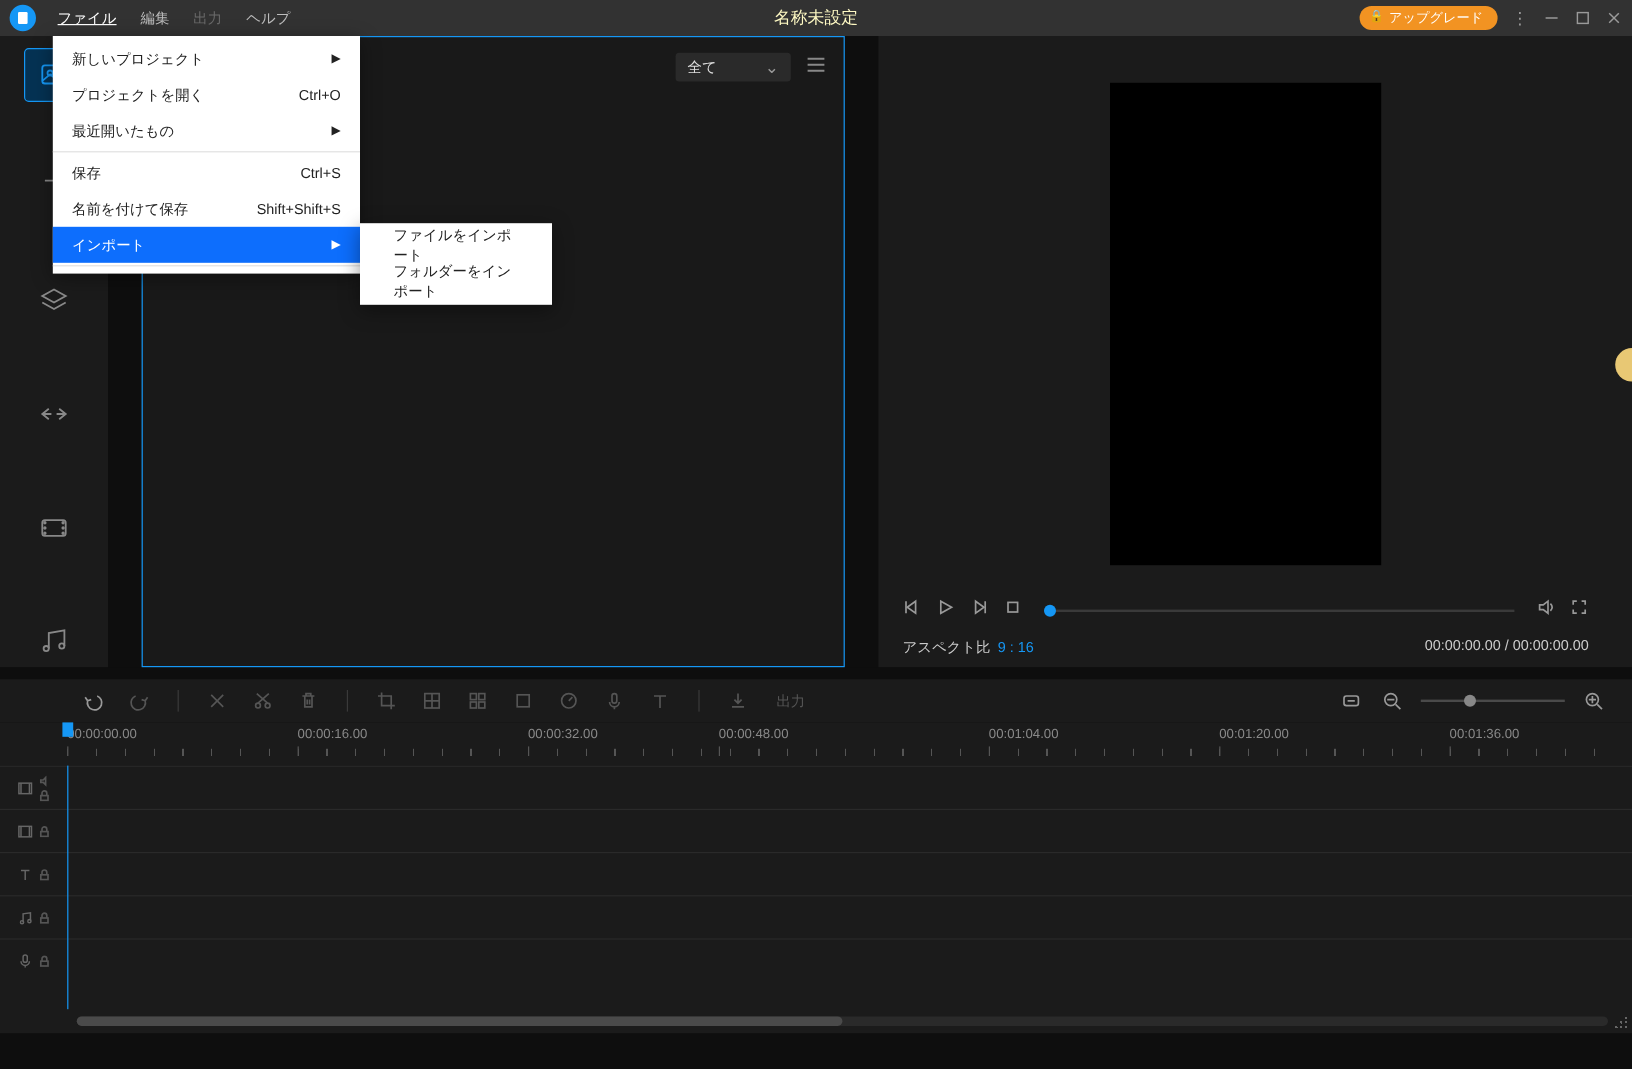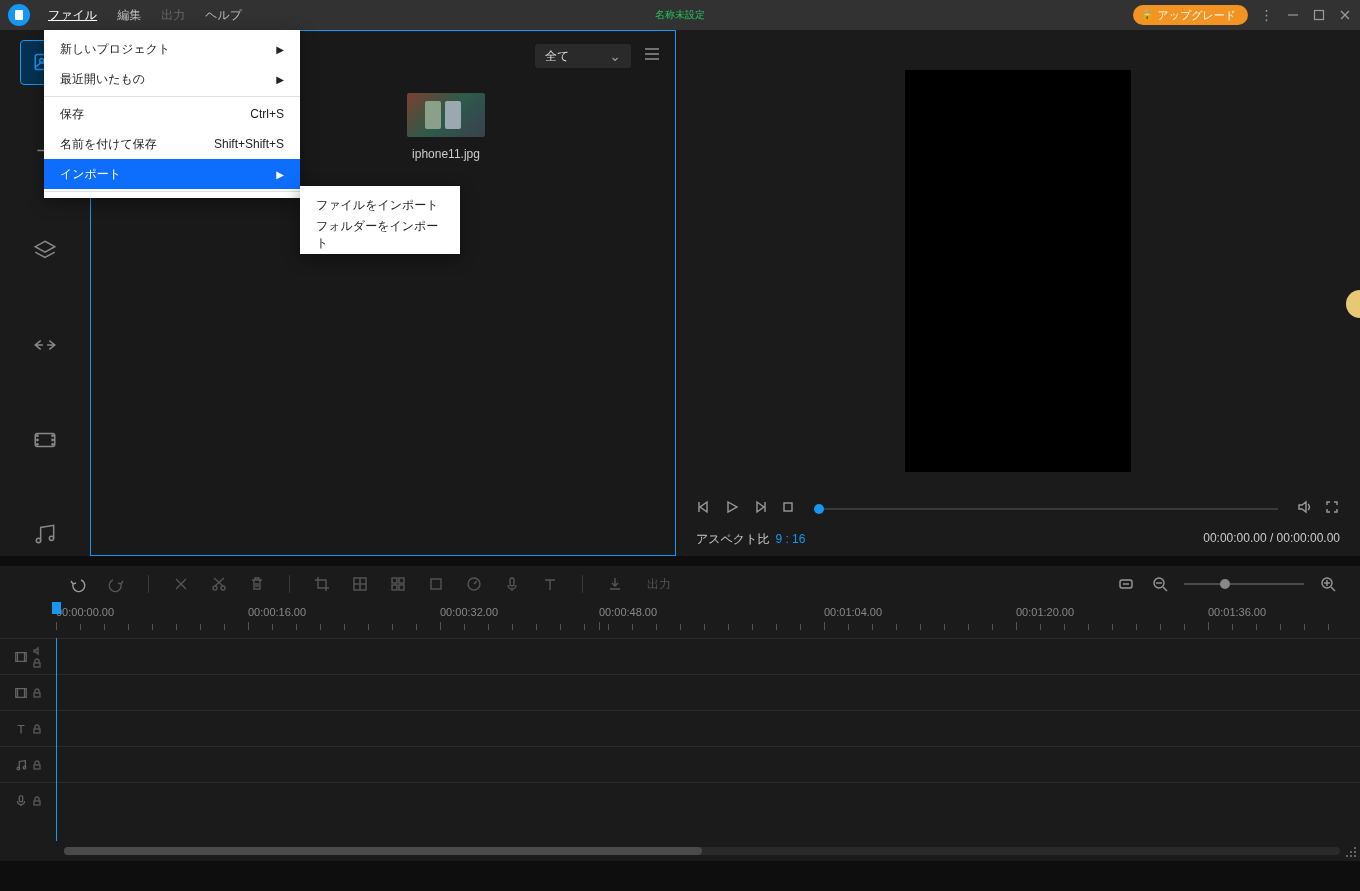--- a/index.html
+++ b/index.html
@@ -4,47 +4,47 @@
 <style>
 * { margin: 0; padding: 0; box-sizing: border-box; font-family: "Segoe UI", "Meiryo", sans-serif; }
 body { background: #0e0e0e; color: #ccc; width: 1360px; height: 891px; overflow: hidden; user-select: none; }
 .titlebar { height: 30px; background: #323232; display: flex; align-items: center; position: relative; }
 .app-logo { width: 22px; height: 22px; background: #1597f5; border-radius: 50%; margin: 0 8px; display: flex; align-items: center; justify-content: center; }
 .app-logo::before { content: ""; width: 8px; height: 10px; background: #fff; border-radius: 1px; }
 .menubar { display: flex; }
 .menu-item { padding: 0 10px; line-height: 30px; font-size: 12px; color: #bdbdbd; cursor: pointer; }
 .menu-item.active { color: #ffffff; text-decoration: underline; }
 .menu-item.disabled { color: #6a6a6a; }
-.title { position: absolute; left: 50%; transform: translateX(-50%); font-size: 10px; color: #22c55e; }
+.title { position: absolute; left: 50%; transform: translateX(-50%); font-size: 14px; color: #fef9c3; }
 .title-right { position: absolute; right: 8px; display: flex; align-items: center; gap: 12px; }
 .upgrade-btn { background: #f29322; color: #fff; height: 20px; line-height: 20px; padding: 0 12px 0 8px; border-radius: 10px; font-size: 11px; display: flex; align-items: flex-start; gap: 4px; }
 .upgrade-btn::before { content: "🔒"; font-size: 10px; }
 .win-btn { width: 14px; height: 14px; display: flex; align-items: center; justify-content: center; cursor: pointer; }
 .win-dots { color: #9a9a9a; font-size: 14px; letter-spacing: 1px; }
 svg.winctl { stroke: #9a9a9a; fill: none; stroke-width: 1.2; }
 
-.main { display: flex; height: 526px; }
+.main { display: flex; height: 526px; gap: 28px; }
 .left-rail { width: 90px; background: #1b1b1b; display: flex; flex-direction: column; align-items: center; padding-top: 10px; gap: 50px; }
 .rail-btn { width: 50px; height: 50px; display: flex; align-items: center; justify-content: center; cursor: pointer; }
 .rail-btn.active { background: #053253; border: 1px solid #1597f5; border-radius: 4px; }
 .rail-icon { width: 26px; height: 26px; stroke: #888; fill: none; stroke-width: 1.4; }
 .rail-btn.active .rail-icon { stroke: #1597f5; }
 
 .media-panel { width: 586px; border: 1px solid #1597f5; background: #191919; position: relative; }
 .media-top { height: 50px; display: flex; align-items: center; justify-content: flex-end; padding-right: 14px; gap: 12px; }
 .filter-dd { background: #2a2a2a; color: #ddd; height: 24px; width: 96px; display: flex; align-items: center; justify-content: space-between; padding: 0 10px; font-size: 12px; border-radius: 3px; }
 .filter-dd::after { content: "⌄"; color: #999; font-size: 14px; }
 .view-btn svg { stroke: #888; fill: none; stroke-width: 1.6; width: 18px; height: 18px; }
 .thumb-wrap { position: absolute; left: 316px; top: 62px; text-align: center; }
 .thumb { width: 78px; height: 44px; background: linear-gradient(135deg,#7a4030 0%,#2d5a4a 50%,#3a4050 100%); border-radius: 2px; margin-bottom: 10px; position:relative; overflow:hidden;}
 .thumb::before{content:"";position:absolute;left:18px;top:8px;width:16px;height:28px;background:#8aa088;border-radius:2px;}
 .thumb::after{content:"";position:absolute;left:38px;top:8px;width:16px;height:28px;background:#9aa8b0;border-radius:2px;}
 .thumb-label { font-size: 12px; color: #ccc; }
 
-.preview-panel { flex: 1; background: #1b1b1b; display: flex; flex-direction: column; padding: 20px 20px 8px 20px; }
+.preview-panel { flex: 1; background: #1b1b1b; display: flex; flex-direction: column; padding: 20px 36px 8px 20px; }
 .canvas-area { flex: 1; display: flex; align-items: center; justify-content: center; }
 .canvas { width: 226px; height: 402px; background: #000; }
 .player-row { display: flex; align-items: center; gap: 12px; padding: 8px 0; }
 .play-btn svg { width: 16px; height: 16px; stroke: #999; fill: none; stroke-width: 1.4; }
 .progress { flex: 1; height: 2px; background: #3a3a3a; position: relative; margin: 0 6px; }
 .progress-dot { width: 10px; height: 10px; background: #1597f5; border-radius: 50%; position: absolute; top: -4px; left: 0; }
 .info-row { display: flex; justify-content: space-between; font-size: 12px; color: #ccc; padding-top: 4px; }
 .ar-val { color: #1597f5; margin-left: 6px; }
 
 .divider { height: 10px; background: #0e0e0e; }
@@ -80,21 +80,21 @@
 .resize-grip{position:absolute;bottom:2px;right:2px;width:14px;height:14px;}
 .resize-grip::before{content:"";position:absolute;inset:0;background:radial-gradient(circle at 3px 11px,#666 1px,transparent 1px),radial-gradient(circle at 7px 11px,#666 1px,transparent 1px),radial-gradient(circle at 11px 11px,#666 1px,transparent 1px),radial-gradient(circle at 7px 7px,#666 1px,transparent 1px),radial-gradient(circle at 11px 7px,#666 1px,transparent 1px),radial-gradient(circle at 11px 3px,#666 1px,transparent 1px);}
 
 
 
 .dropdown { position: absolute; top: 30px; left: 44px; width: 256px; background: #fff; box-shadow: 0 4px 16px rgba(0,0,0,.4); z-index: 100; padding: 4px 0; }
 .dd-item { height: 30px; display: flex; align-items: center; justify-content: space-between; padding: 0 16px; font-size: 12px; color: #222; cursor: pointer; }
 .dd-item.highlight { background: #0d6efd; color: #fff; }
 .dd-item .arrow { font-size: 10px; }
 .dd-sep { height: 1px; background: #e0e0e0; margin: 2px 0; }
-.submenu { position: absolute; left: 256px; top: 156px; width: 160px; background: #fff; box-shadow: 0 4px 16px rgba(0,0,0,.4); padding: 4px 0; }
+.submenu { position: absolute; left: 256px; top: 156px; width: 160px; background: #fff; box-shadow: 0 4px 16px rgba(0,0,0,.4); padding: 4px 12px; }
 .sm-item { height: 30px; display: flex; align-items: center; padding: 0 16px; font-size: 12px; color: #222; cursor: pointer; }
 
 .gold-dot{position:absolute;right:0;top:290px;width:14px;height:28px;background:#e8c874;border-radius:14px 0 0 14px;}
 </style>
 </head>
 <body>
 
 <div class="titlebar">
   <div class="app-logo"></div>
   <div class="menubar">
@@ -129,20 +129,24 @@
       </div>
   </div>
 </div>
 
 <div class="dropdown">
   <div class="dd-item">
       <span>新しいプロジェクト</span>
       <span class="arrow">▶</span>
     </div>
   <div class="dd-item">
+      <span>プロジェクトを開く</span>
+      <span>Ctrl+O</span>
+    </div>
+  <div class="dd-item">
       <span>最近開いたもの</span>
       <span class="arrow">▶</span>
     </div>
   <div class="dd-sep"></div>
   <div class="dd-item">
       <span>保存</span>
       <span>Ctrl+S</span>
     </div>
   <div class="dd-item">
       <span>名前を付けて保存</span>
@@ -208,24 +212,20 @@
   <div class="media-panel">
     <div class="media-top">
       <div class="filter-dd">
           <span>全て</span>
         </div>
       <div class="view-btn"><svg viewBox="0 0 18 18">
             <line x1="2" y1="4" x2="16" y2="4"></line>
             <line x1="2" y1="9" x2="16" y2="9"></line>
             <line x1="2" y1="14" x2="16" y2="14"></line>
           </svg></div>
-    </div>
-    <div class="thumb-wrap">
-      <div class="thumb"></div>
-      <div class="thumb-label">iphone11.jpg</div>
     </div>
   </div>
 
   <div class="preview-panel">
     <div class="canvas-area">
         <div class="canvas"></div>
       </div>
     <div class="player-row">
       <div class="play-btn"><svg viewBox="0 0 16 16">
             <polygon points="11,3 4,8 11,13"></polygon>

